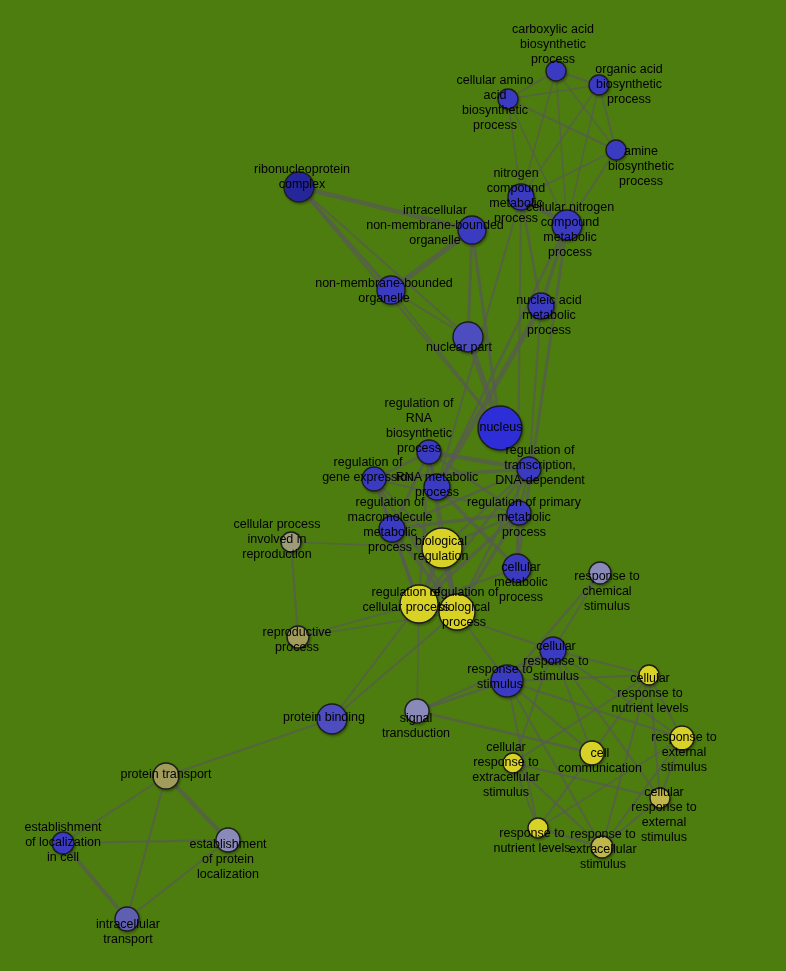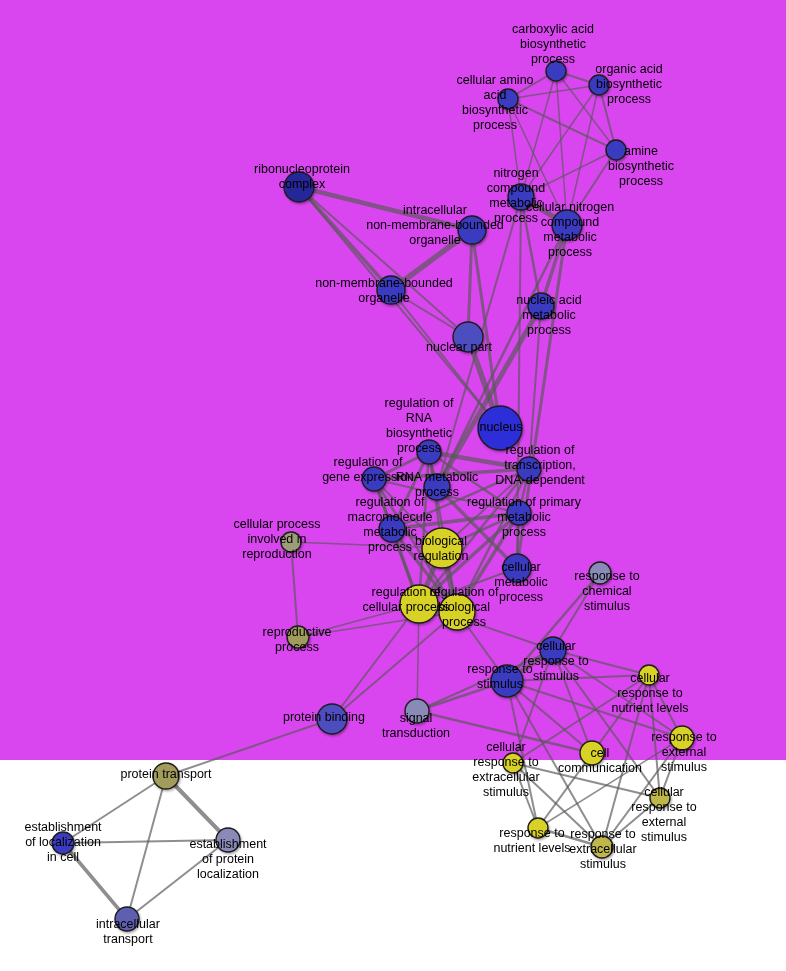--- a/index.html
+++ b/index.html
@@ -1,17 +1,17 @@
 <!DOCTYPE html>
 <html><head>
 <meta charset="utf-8">
 <style>
   html,body{margin:0;padding:0;background:#ffffff;}
   body{width:786px;height:971px;overflow:hidden;}
-  .canvas{position:relative;width:786px;height:760px;background:#d946ef;}
+  .canvas{position:relative;width:786px;height:971px;background:#4d7c0f;}
   svg{display:block;}
   svg text{
     font-family:"Liberation Sans","DejaVu Sans",sans-serif;
     font-size:12.5px;
     fill:#000000;
   }
   svg line{stroke-linecap:round;}
 </style>
 </head>
 <body>

